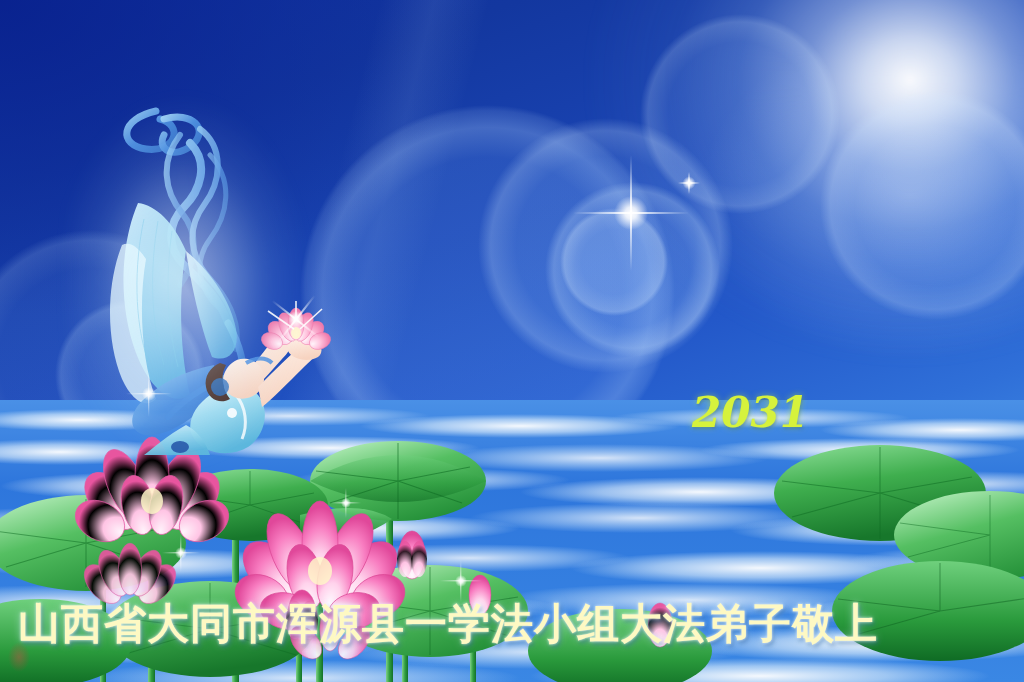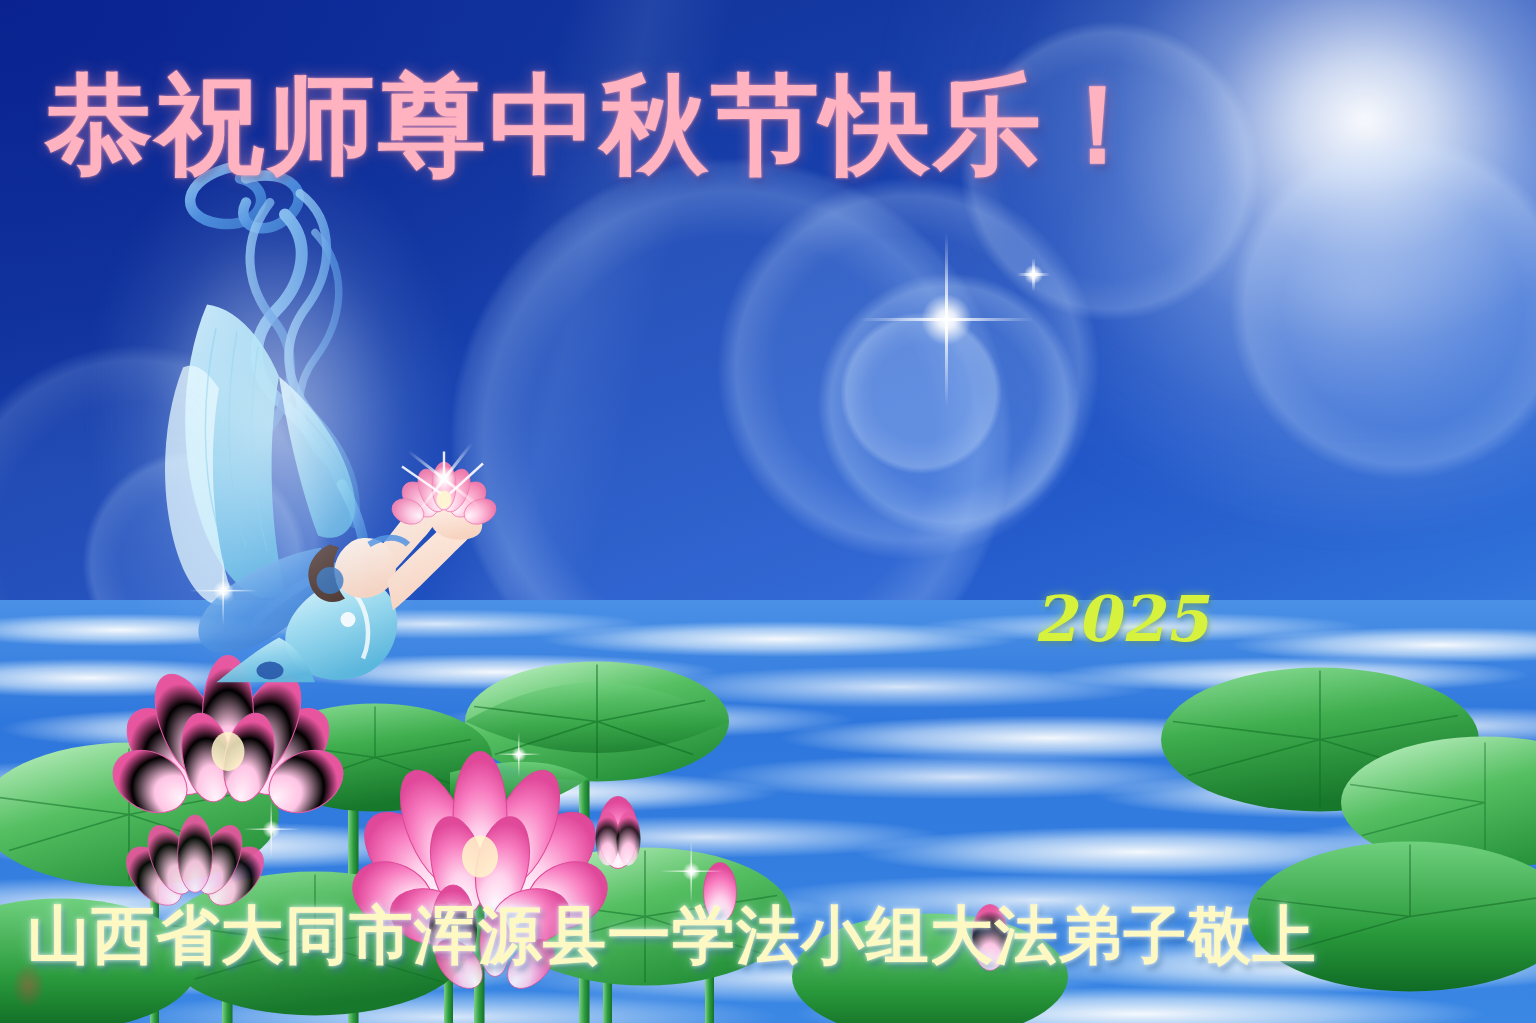--- a/index.html
+++ b/index.html
@@ -584,18 +584,17 @@
       <i class="core"></i>
       <i class="h"></i>
       <i class="v"></i>
     </div>
   <div class="spark sp-lf3">
       <i class="core"></i>
       <i class="h"></i>
       <i class="v"></i>
     </div>
 
-  <div class="title">恭祝师尊中秋节快乐！</div>
-  <div class="year">2025</div>
+  <div class="year">2031</div>
   <div class="signature">山西省大同市浑源县一学法小组大法弟子敬上</div>
   <div class="seal"></div>
 
 </div>
 
 </body></html>

